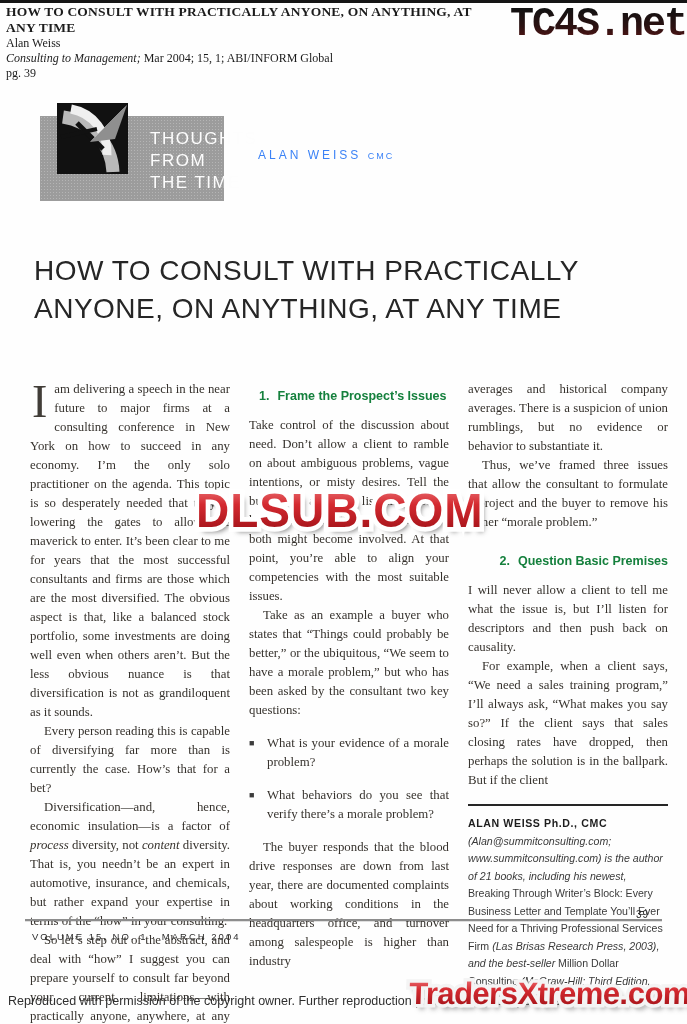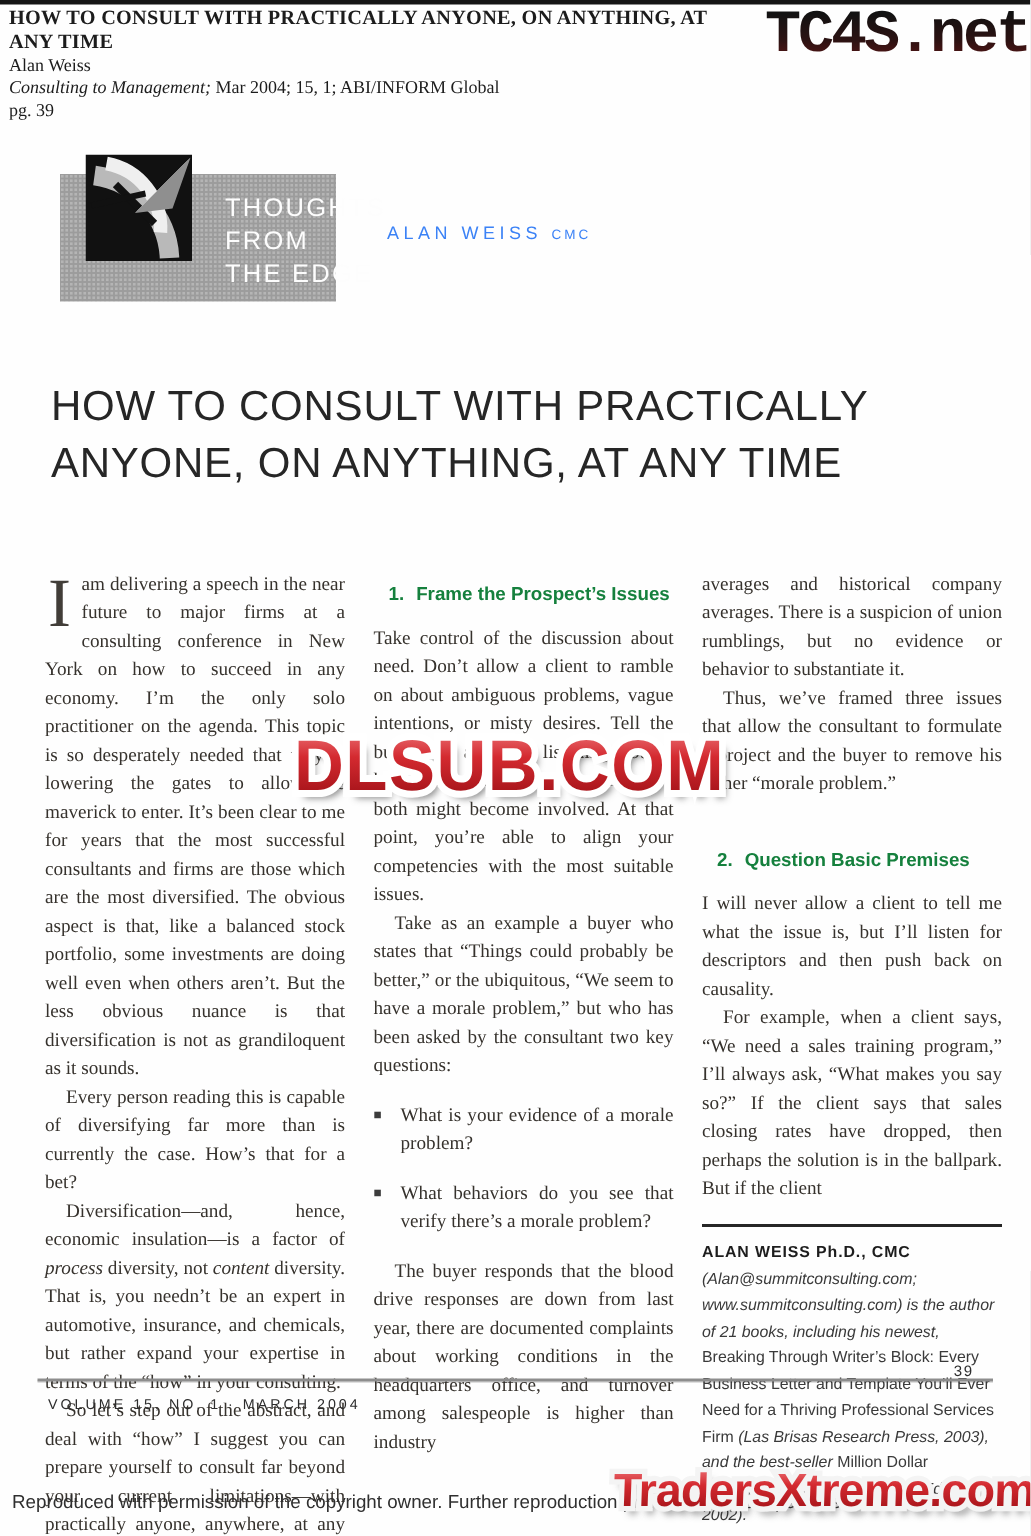--- a/index.html
+++ b/index.html
@@ -46,21 +46,21 @@
 
   
   .columns{position:absolute;left:30px;top:380px;width:638px;display:flex;gap:19px;}
   .col{flex:1;min-width:0;font-size:12.8px;line-height:19px;text-align:justify;color:#36322d;}
   .p{margin:0;}
   .ind{text-indent:14px;}
   .dropcap{float:left;font-size:46px;line-height:38px;padding:3px 7px 0 2px;color:#413d38;}
   .sec{margin:7px 0 10px 10px;font-family:"Liberation Sans",sans-serif;font-weight:bold;
        font-size:12.5px;color:#15803d;text-align:left;}
   .sec .num{margin-right:8px;}
-  .sec2{margin-top:32px;}
+  .sec2{margin-top:20px;text-align:right;}
   .bullets{margin:14px 0 6px 0;}
   .bullet{display:flex;margin-bottom:14px;text-align:justify;}
   .bullet .sq{flex:0 0 18px;font-size:9px;color:#3c3c3c;line-height:19px;}
   .seg-i{font-style:italic;margin-top:12px;}
   .seg-b{font-weight:bold;}
 
   
   .bio{margin-top:14px;border-top:2px solid #262626;padding-top:9px;
        font-family:"Liberation Sans",sans-serif;font-size:10.6px;line-height:17.5px;
        text-align:left;color:#3a3a3a;}
@@ -97,21 +97,21 @@
       <path d="M6 14 A58 58 0 0 1 56 69" fill="none" stroke="#b9b9b9" stroke-width="13"></path>
       <path d="M14 6 A44 44 0 0 1 50 52" fill="none" stroke="#efefef" stroke-width="9"></path>
       <path d="M20 20 L46 46" stroke="#111" stroke-width="5"></path>
       <path d="M4 34 L40 26" stroke="#111" stroke-width="4"></path>
       <polygon points="33,39 70,2 48,28" fill="#fff"></polygon>
       <polygon points="33,39 70,2 58,36" fill="#8f8f8f"></polygon>
     </svg>
     <div class="mast-title">
       <div>THOUGHTS</div>
       <div>FROM</div>
-      <div>THE EDGE</div>
+      <div>THE TIME</div>
     </div>
   </div>
   <div class="byline"><span>ALAN WEISS </span><span class="cred">CMC</span></div>
 
   <div class="article-title">
     <div>HOW TO CONSULT WITH PRACTICALLY</div>
     <div>ANYONE, ON ANYTHING, AT ANY TIME</div>
   </div>
 
   <div class="columns">

